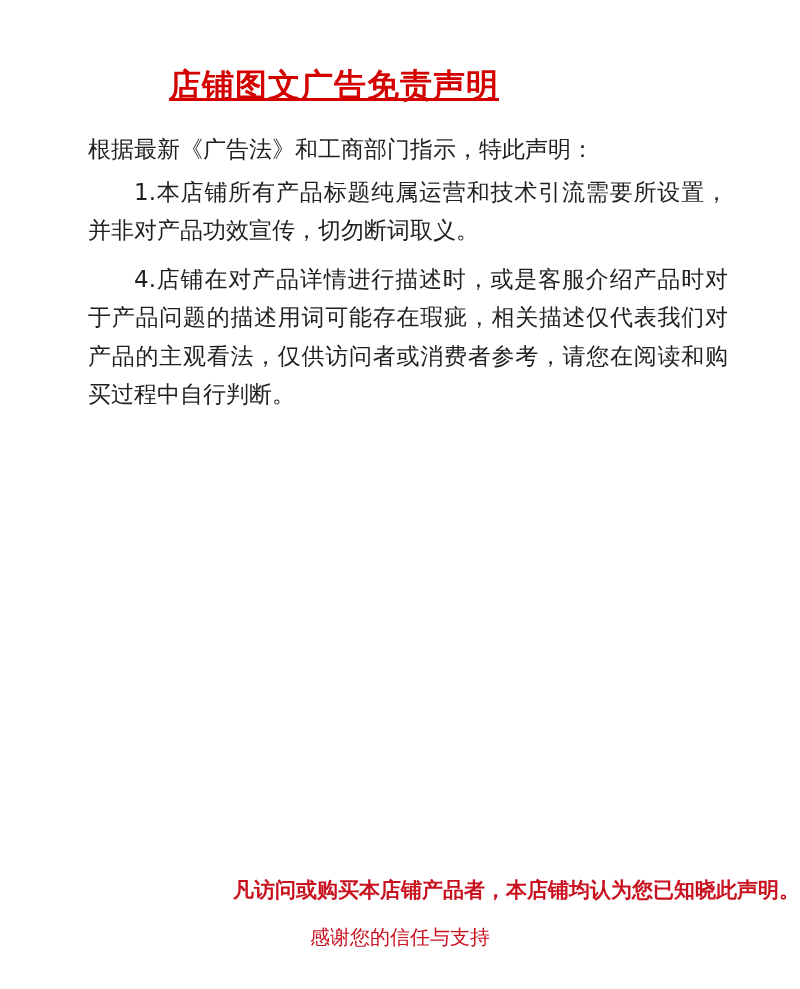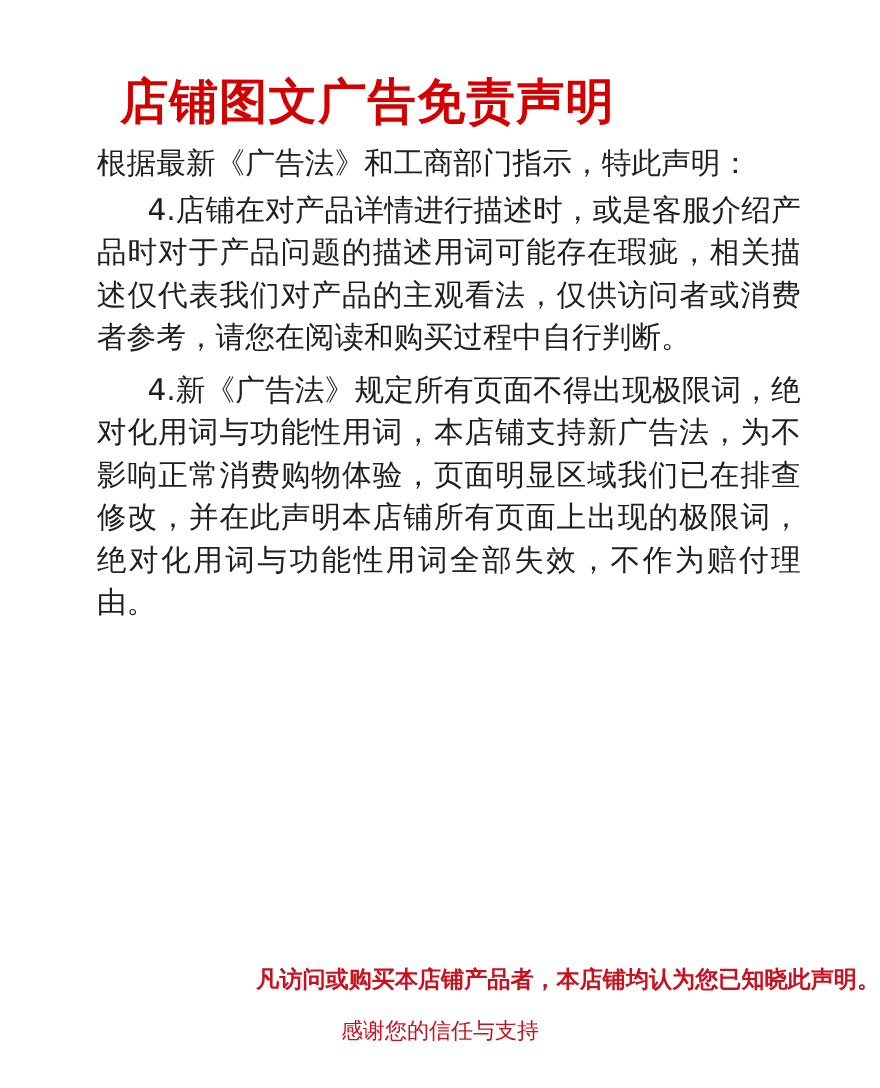--- a/index.html
+++ b/index.html
@@ -14,32 +14,33 @@
       overflow: hidden;
       font-family: "DejaVu Sans", "Liberation Sans", sans-serif;
       color: #1a1a1a;
     }
     .title {
       position: absolute;
       left: 0;
       top: 34px;
       width: 668px;
       text-align: center;
-      font-size: 44px;
+      font-size: 32px;
       font-weight: bold;
       color: #d40000;
       letter-spacing: 1px;
       line-height: 60px;
+      text-decoration: underline;
     }
     .content {
       position: absolute;
       left: 88px;
       top: 130px;
       width: 640px;
-      font-size: 27px;
+      font-size: 23px;
       line-height: 38.5px;
       color: #1f1f1f;
     }
     .intro {
       margin: 0 0 4px 0;
     }
     .para {
       margin: 0 0 10px 0;
       text-indent: 46px;
       text-align: justify;
@@ -66,18 +67,18 @@
       line-height: 38px;
     }
   </style>
 </head>
 <body>
 
 <h1 class="title">店铺图文广告免责声明</h1>
 
 <div class="content">
   <p class="intro">根据最新《广告法》和工商部门指示，特此声明：</p>
+  <p class="para">1.本店铺所有产品标题纯属运营和技术引流需要所设置，并非对产品功效宣传，切勿断词取义。</p>
   <p class="para">4.店铺在对产品详情进行描述时，或是客服介绍产品时对于产品问题的描述用词可能存在瑕疵，相关描述仅代表我们对产品的主观看法，仅供访问者或消费者参考，请您在阅读和购买过程中自行判断。</p>
-  <p class="para">4.新《广告法》规定所有页面不得出现极限词，绝对化用词与功能性用词，本店铺支持新广告法，为不影响正常消费购物体验，页面明显区域我们已在排查修改，并在此声明本店铺所有页面上出现的极限词，绝对化用词与功能性用词全部失效，不作为赔付理由。</p>
 </div>
 
 <div class="footer-note">凡访问或购买本店铺产品者，本店铺均认为您已知晓此声明。</div>
 <div class="thanks">感谢您的信任与支持</div>
 
 </body></html>

